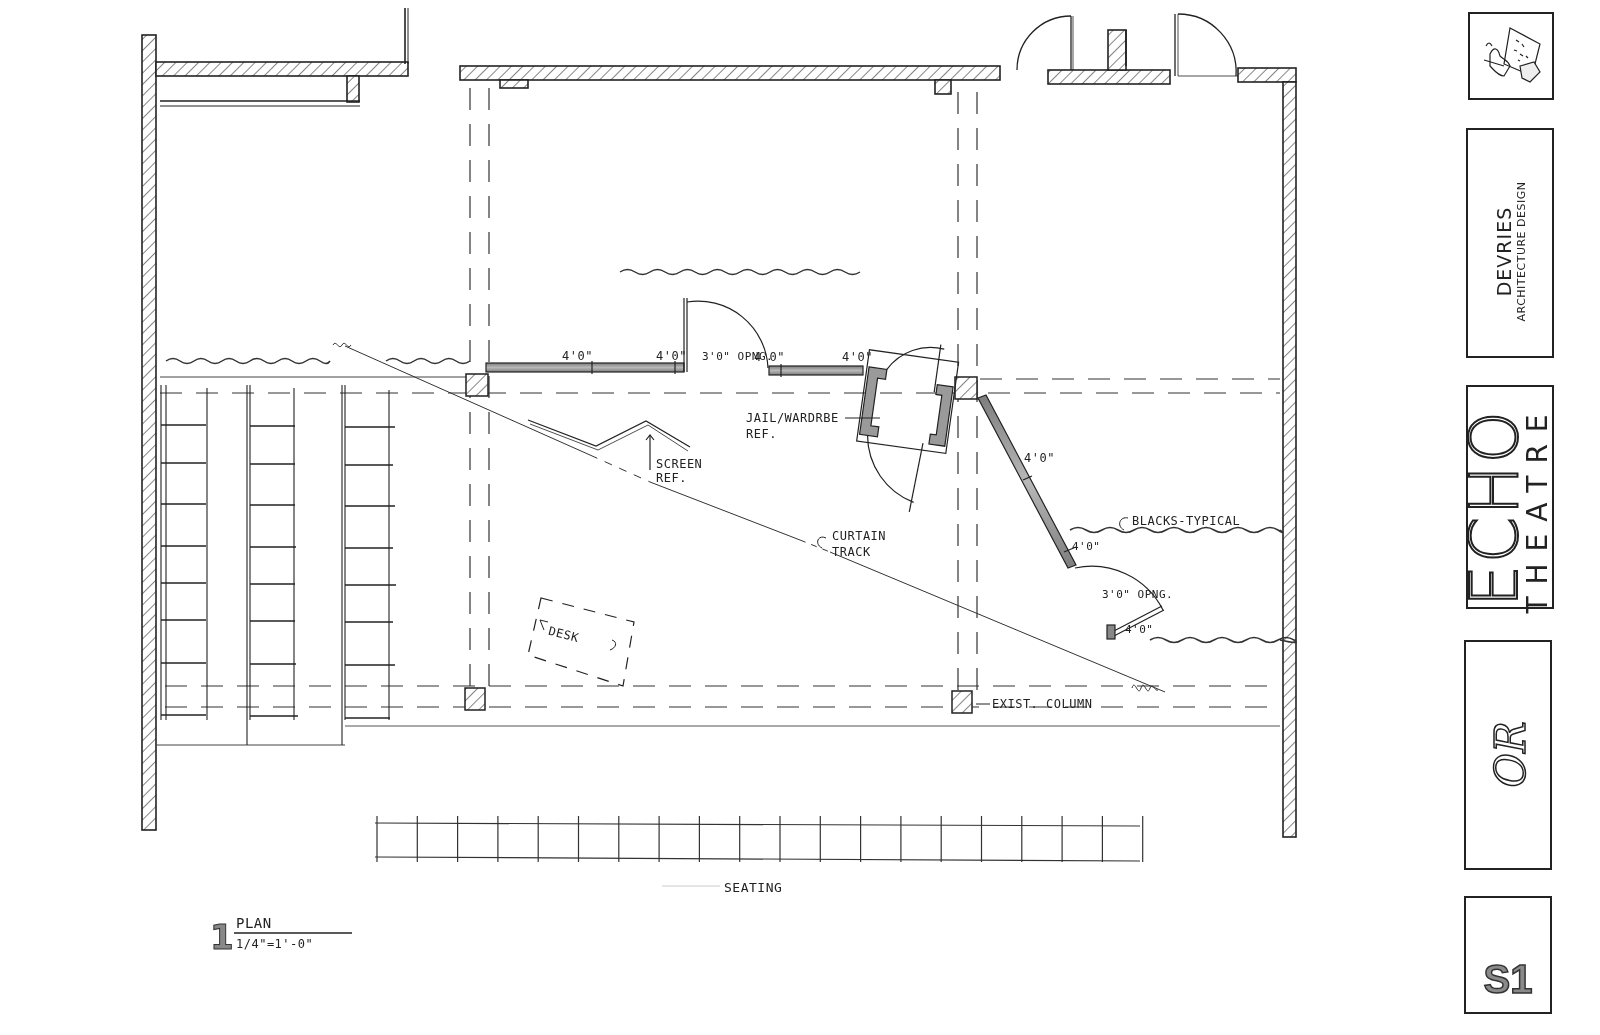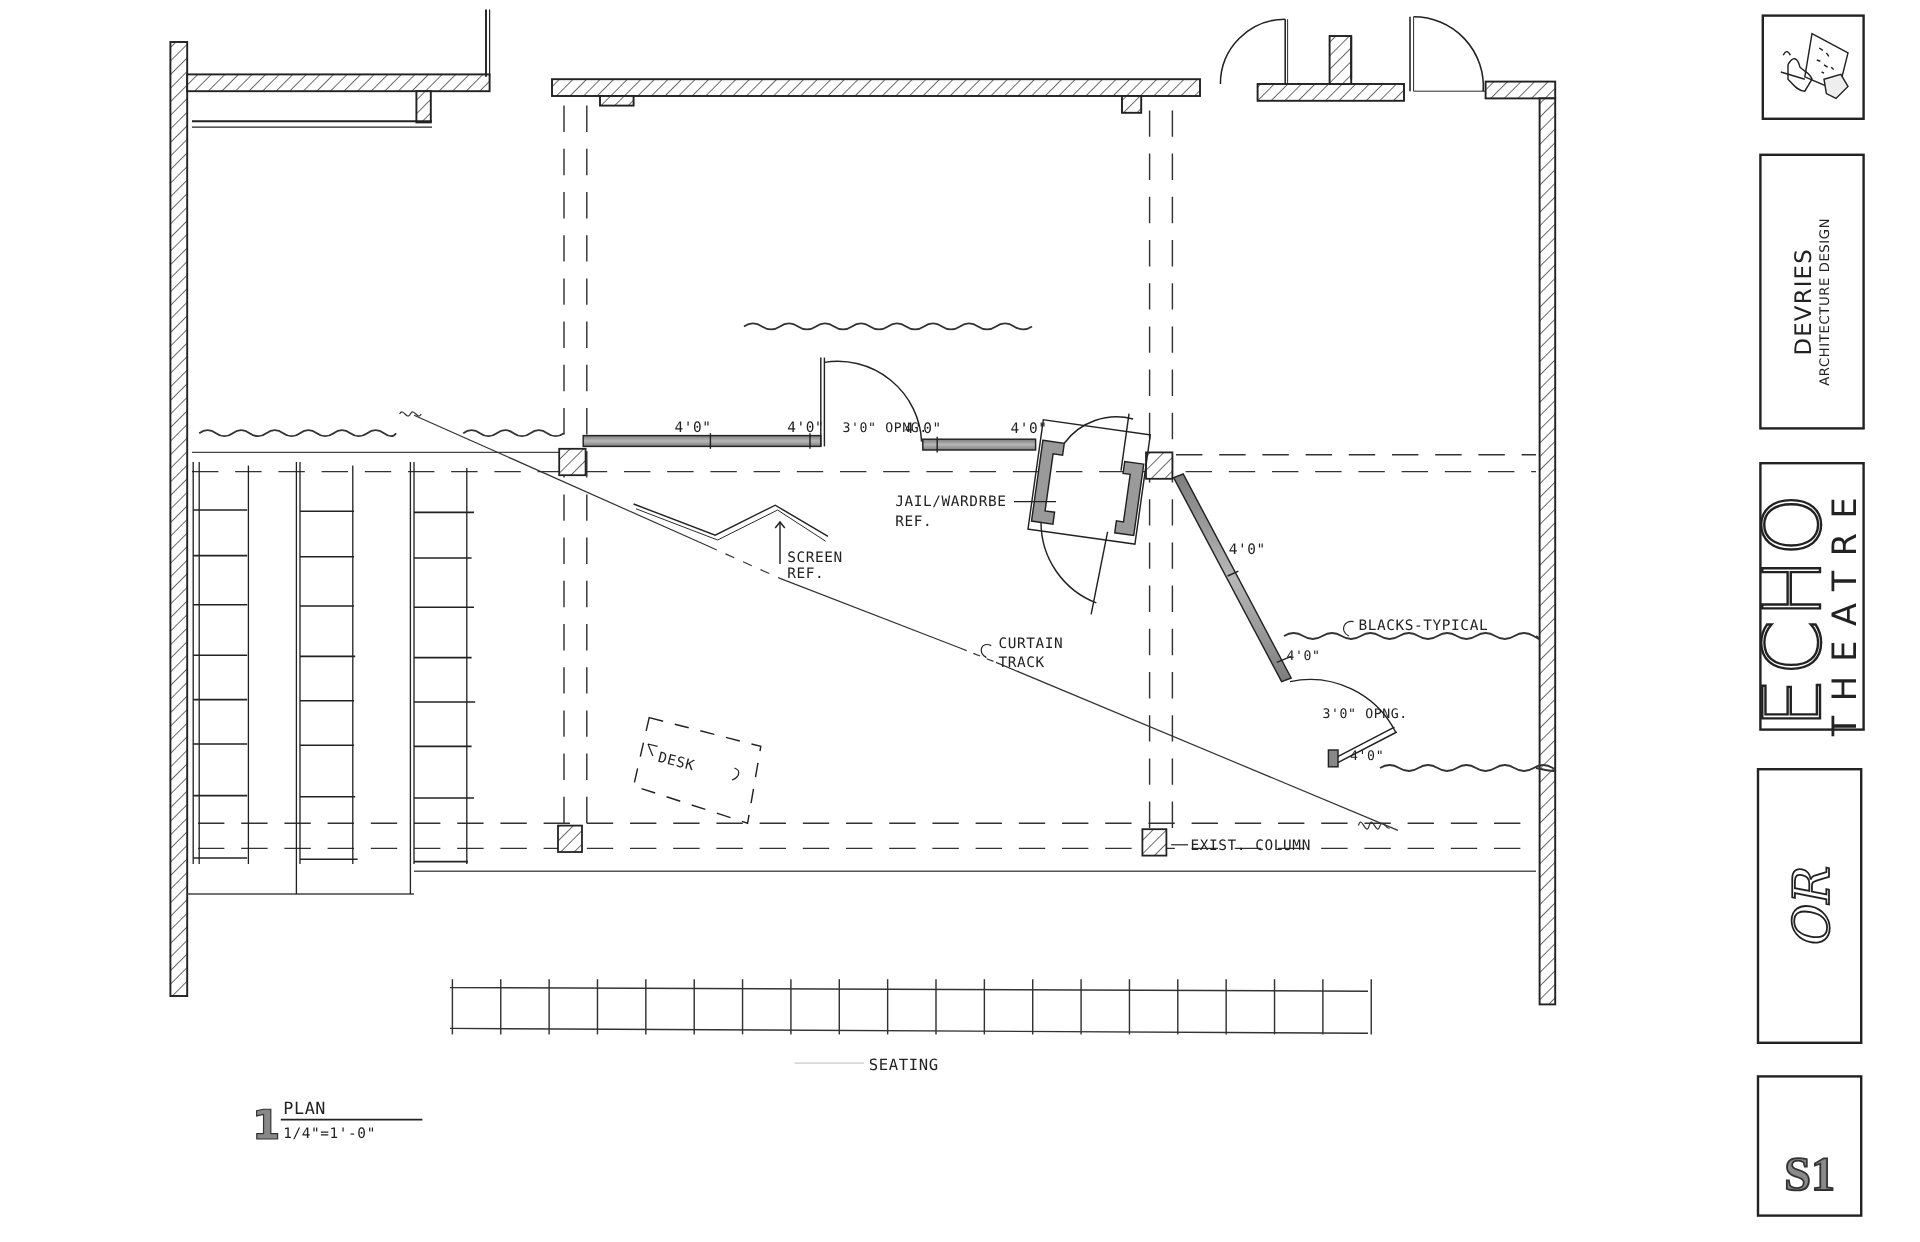--- a/index.html
+++ b/index.html
@@ -10,21 +10,21 @@
     .tb-box { position: absolute; border: 2px solid #222; box-sizing: border-box; background: #fff; }
     .vert { position: absolute; transform-origin: center center; white-space: nowrap; }
     #tb-firm-name { font-family: "DejaVu Sans", sans-serif; font-size: 19px; color: #222; letter-spacing: 1px; }
     #tb-firm-sub { font-family: "DejaVu Sans", sans-serif; font-size: 11px; color: #222; letter-spacing: 0.5px; }
     #tb-echo { font-family: "DejaVu Sans", sans-serif; font-size: 66px; font-weight: 300; color: #fff;
                -webkit-text-stroke: 2px #222; letter-spacing: 2px; }
     #tb-theatre { font-family: "DejaVu Sans", sans-serif; font-size: 28px; color: #222; letter-spacing: 12px; }
     #tb-initials { font-family: "DejaVu Serif", serif; font-size: 42px; font-style: italic; color: #fff;
                    -webkit-text-stroke: 1.5px #222; }
     #tb-sheet-no { position: absolute; left: 0; right: 0; bottom: 10px; text-align: center;
-                   font-family: Liberation Serif, serif; font-weight: bold; font-size: 40px; color: #8a8a8a;
+                   font-family: Liberation Sans, sans-serif; font-weight: bold; font-size: 40px; color: #8a8a8a;
                    -webkit-text-stroke: 1.5px #333; }
   </style>
 </head>
 <body>
 
 <svg id="sheet" width="1600" height="1035" viewBox="0 0 1600 1035" xmlns="http://www.w3.org/2000/svg">
   <defs>
     <pattern id="hatch" patternUnits="userSpaceOnUse" width="8" height="8" patternTransform="rotate(45)">
       <rect width="8" height="8" fill="#fff"></rect>
       <line x1="0" y1="0" x2="0" y2="8" stroke="#333" stroke-width="1.2"></line>

